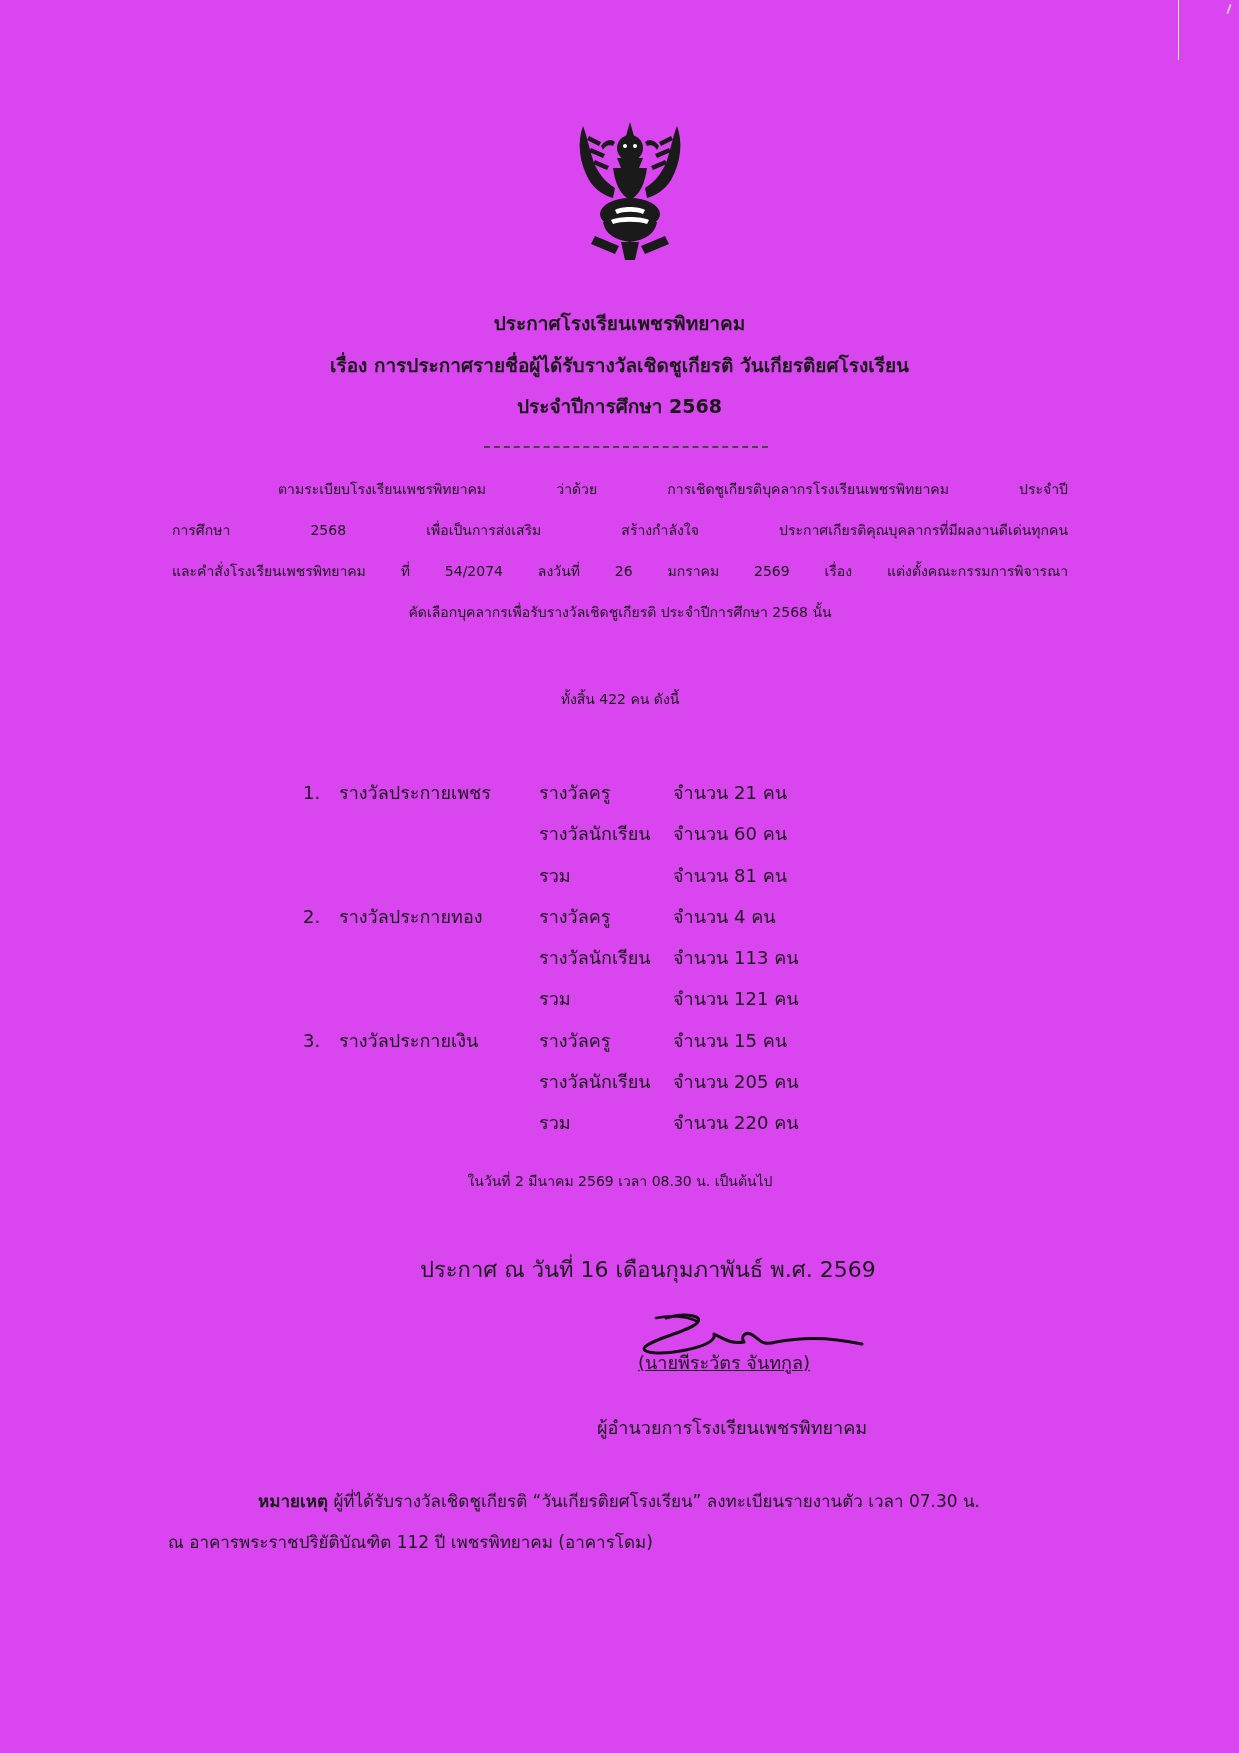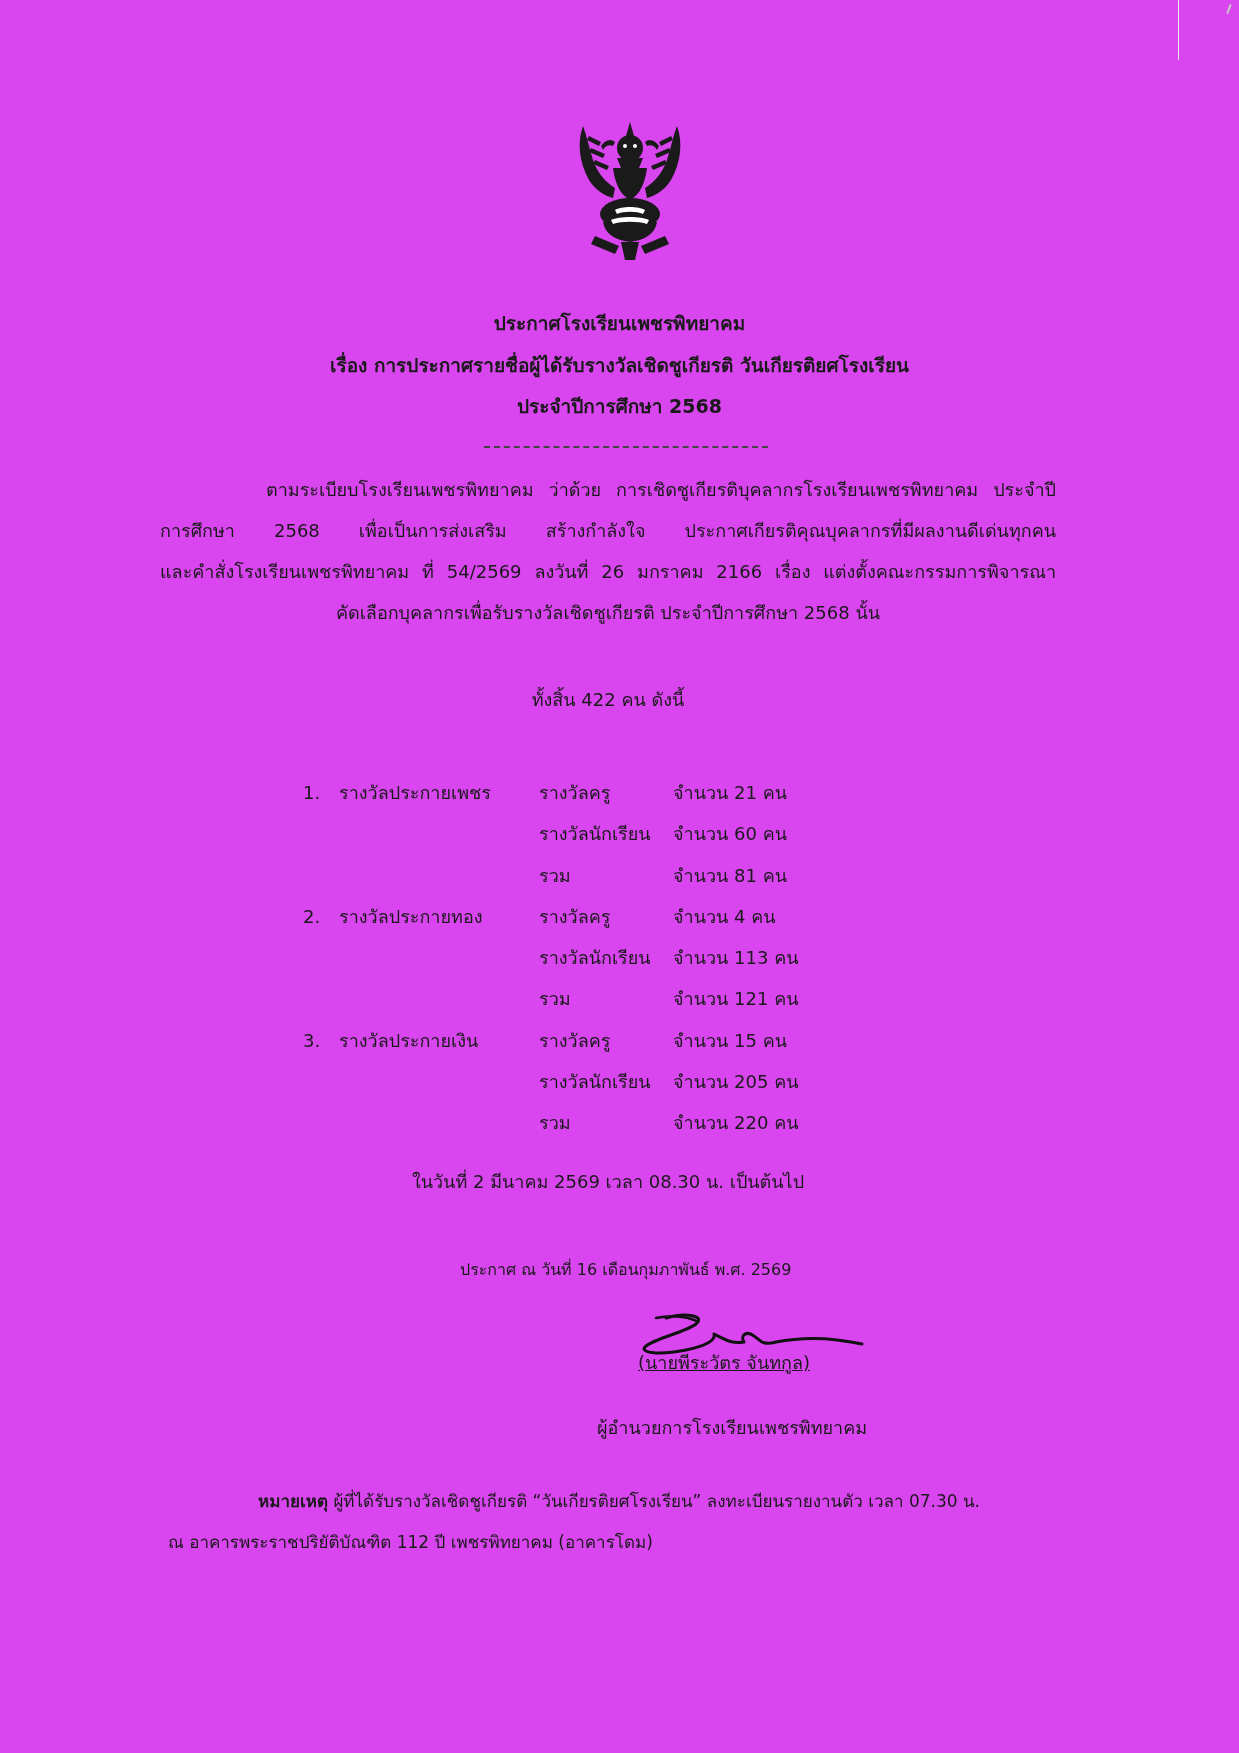--- a/index.html
+++ b/index.html
@@ -11,36 +11,36 @@
 
     .garuda { position: absolute; left: 575px; top: 122px; width: 110px; height: 140px; }
 
     .heading { position: absolute; left: 0; width: 1239px; text-align: center; font-weight: bold; font-size: 19px; }
     .h1 { top: 308px; }
     .h2 { top: 350px; }
     .h3 { top: 391px; }
     .rule { position: absolute; left: 484px; top: 446px; width: 284px; height: 0;
             border-top: 2px dashed #444; }
 
-    .para { position: absolute; left: 160px; width: 896px; font-size: 18px; line-height: 41px; }
+    .para { position: absolute; left: 172px; width: 896px; font-size: 14px; line-height: 41px; }
     .para .line { display: block; white-space: nowrap; text-align: center; }
     .para .justify { text-align: justify; text-align-last: justify; }
     .indent { padding-left: 106px; }
     .p1 { top: 469px; }
     .p2 { top: 679px; }
 
     .awards { position: absolute; left: 303px; top: 772px; font-size: 18px; }
     .arow { height: 41.3px; line-height: 41px; position: relative; white-space: nowrap; }
     .arow .num { position: absolute; left: 0; width: 30px; }
     .arow .cat { position: absolute; left: 36px; }
     .arow .sub { position: absolute; left: 236px; }
     .arow .cnt { position: absolute; left: 370px; }
 
     .p3 { top: 1161px; }
-    .issued { position: absolute; left: 420px; top: 1249px; font-size: 16px; line-height: 41px; margin-left: 40px; }
+    .issued { position: absolute; left: 420px; top: 1249px; font-size: 22px; line-height: 41px; }
     .signature { position: absolute; left: 636px; top: 1306px; width: 230px; height: 56px; }
     .name-wrap { position: absolute; left: 638px; top: 1342px; font-size: 18px; line-height: 41px; text-decoration: underline; }
     .pos-wrap { position: absolute; left: 597px; top: 1407px; font-size: 18px; line-height: 41px; }
 
     .note { position: absolute; left: 168px; width: 880px; top: 1481px; font-size: 17px; line-height: 41px; }
     .note .bold { font-weight: bold; }
     .note .line { display: block; white-space: nowrap; }
   </style>
 </head>
 <body>
@@ -82,21 +82,21 @@
   </svg>
 
   <div class="heading h1">ประกาศโรงเรียนเพชรพิทยาคม</div>
   <div class="heading h2">เรื่อง การประกาศรายชื่อผู้ได้รับรางวัลเชิดชูเกียรติ วันเกียรติยศโรงเรียน</div>
   <div class="heading h3">ประจำปีการศึกษา  2568</div>
   <div class="rule"></div>
 
   <div class="para p1">
     <span class="line justify indent">ตามระเบียบโรงเรียนเพชรพิทยาคม ว่าด้วย การเชิดชูเกียรติบุคลากรโรงเรียนเพชรพิทยาคม ประจำปี</span>
     <span class="line justify">การศึกษา  2568  เพื่อเป็นการส่งเสริม สร้างกำลังใจ ประกาศเกียรติคุณบุคลากรที่มีผลงานดีเด่นทุกคน</span>
-    <span class="line justify">และคำสั่งโรงเรียนเพชรพิทยาคม ที่ 54/2569 ลงวันที่ 26 มกราคม 2166 เรื่อง แต่งตั้งคณะกรรมการพิจารณา</span>
+    <span class="line justify">และคำสั่งโรงเรียนเพชรพิทยาคม ที่ 54/2074 ลงวันที่ 26 มกราคม 2569 เรื่อง แต่งตั้งคณะกรรมการพิจารณา</span>
     <span class="line">คัดเลือกบุคลากรเพื่อรับรางวัลเชิดชูเกียรติ ประจำปีการศึกษา 2568 นั้น</span>
   </div>
 
   <div class="para p2">
     <span class="line">ทั้งสิ้น 422 คน ดังนี้</span>
   </div>
 
   <div class="awards">
 
     <div class="arow">

